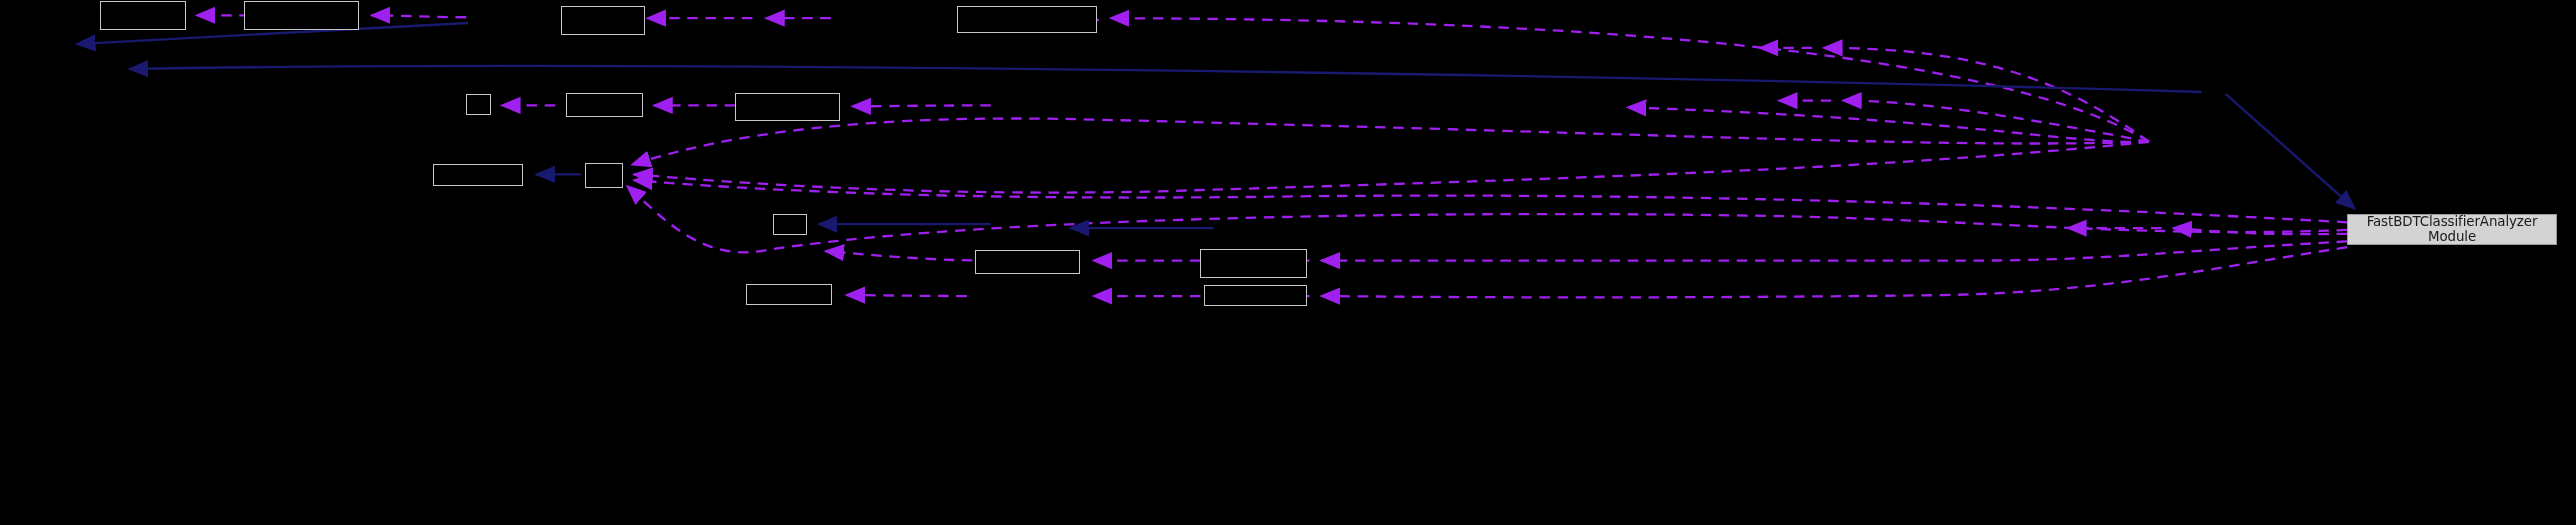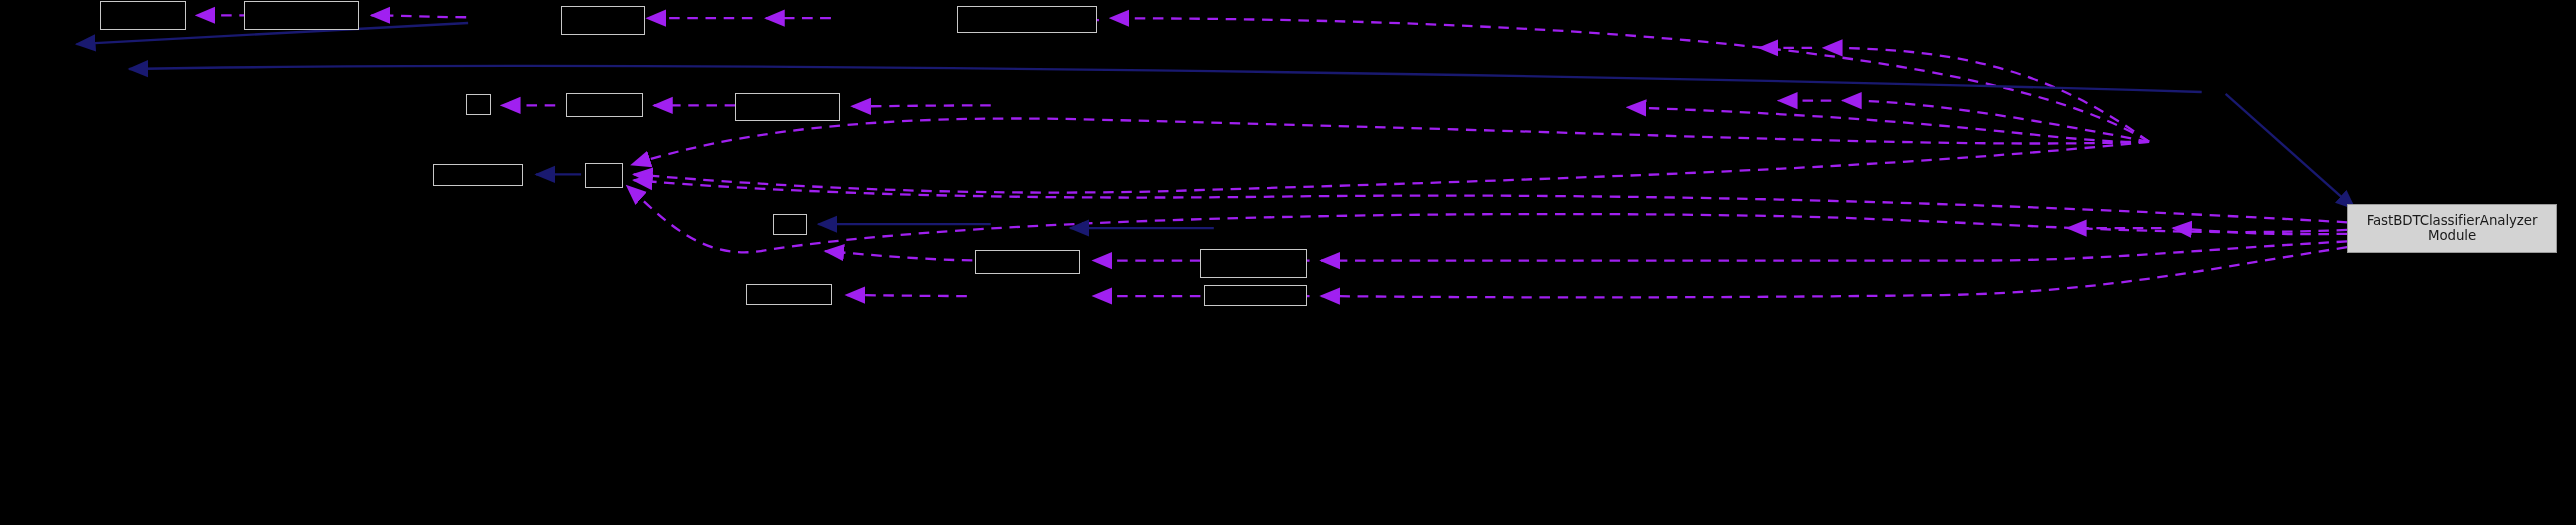--- a/index.html
+++ b/index.html
@@ -113,19 +113,19 @@
   <div class="node-box" style="left:585px; top:163px; width:38px; height:25px;"></div>
 
   <div class="node-box" style="left:773px; top:214px; width:34px; height:21px;"></div>
 
   <div class="node-box" style="left:975px; top:250px; width:105px; height:24px;"></div>
   <div class="node-box" style="left:1200px; top:249px; width:107px; height:29px;"></div>
 
   <div class="node-box" style="left:746px; top:284px; width:86px; height:21px;"></div>
   <div class="node-box" style="left:1204px; top:285px; width:103px; height:21px;"></div>
 
-  <div class="node-box highlight" style="left:2347px; top:204px; width:210px; height:49px;">
+  <div class="node-box highlight" style="left:2347px; top:214px; width:210px; height:31px;">
     <span class="node-label">FastBDTClassifierAnalyzer
 Module</span>
   </div>
 
 </div>
 
 
 </body></html>

